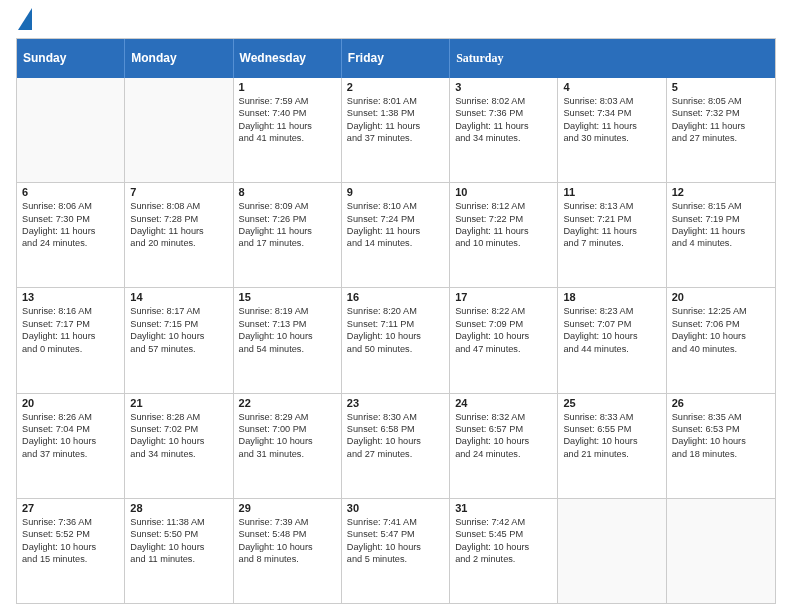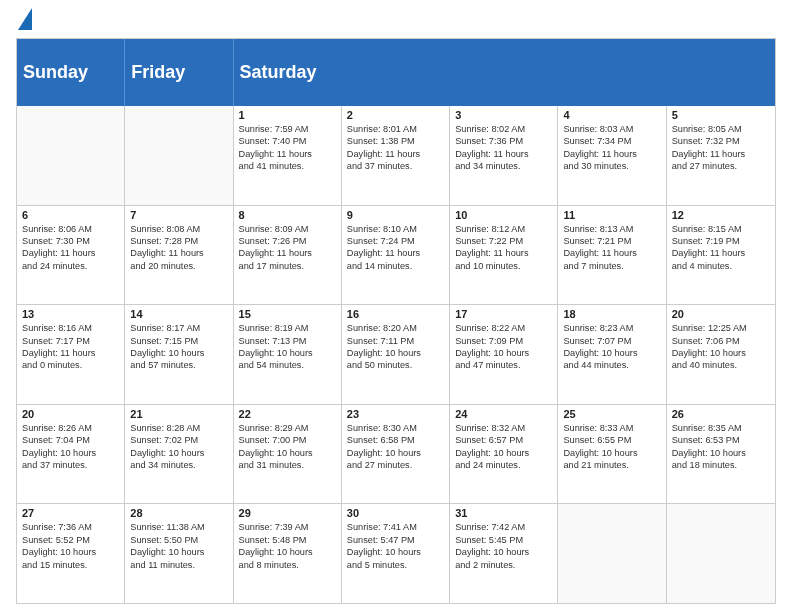--- a/index.html
+++ b/index.html
@@ -61,27 +61,27 @@
       flex-direction: column;
       border: 1px solid #ccc;
     }
     .cal-header-row {
       display: grid;
       grid-template-columns: repeat(7, 1fr);
       background: #2a6ebb;
     }
     .cal-header-cell {
       color: #fff;
-      font-size: 18px;
+      font-size: 12px;
       font-weight: bold;
-      padding: 23px 6px;
+      padding: 12px 6px;
       border-right: 1px solid #5590d4;
       text-align: left;
     }
-    .cal-header-cell:last-child { border-right: none; }
+    .cal-header-cell:last-child { border-right: none; font-family: Liberation Serif, serif; }
     .cal-body {
       flex: 1;
       display: flex;
       flex-direction: column;
     }
     .cal-row {
       display: grid;
       grid-template-columns: repeat(7, 1fr);
       flex: 1;
       border-top: 1px solid #ccc;
@@ -126,20 +126,22 @@
     </div>
     <div class="title-block">
       <div class="title-month"></div>
       <div class="title-location"></div>
     </div>
   </div>
 
   <div class="calendar">
     <div class="cal-header-row" id="cal-header">
         <div class="cal-header-cell">Sunday</div>
+        <div class="cal-header-cell">Monday</div>
+        <div class="cal-header-cell">Wednesday</div>
         <div class="cal-header-cell">Friday</div>
         <div class="cal-header-cell">Saturday</div>
       </div>
     <div class="cal-body" id="cal-body">
         <div class="cal-row">
           <div class="cal-cell empty"></div>
           <div class="cal-cell empty"></div>
           <div class="cal-cell">
             <span class="day-num">1</span>
             <span class="cell-line">Sunrise: 7:59 AM</span>

